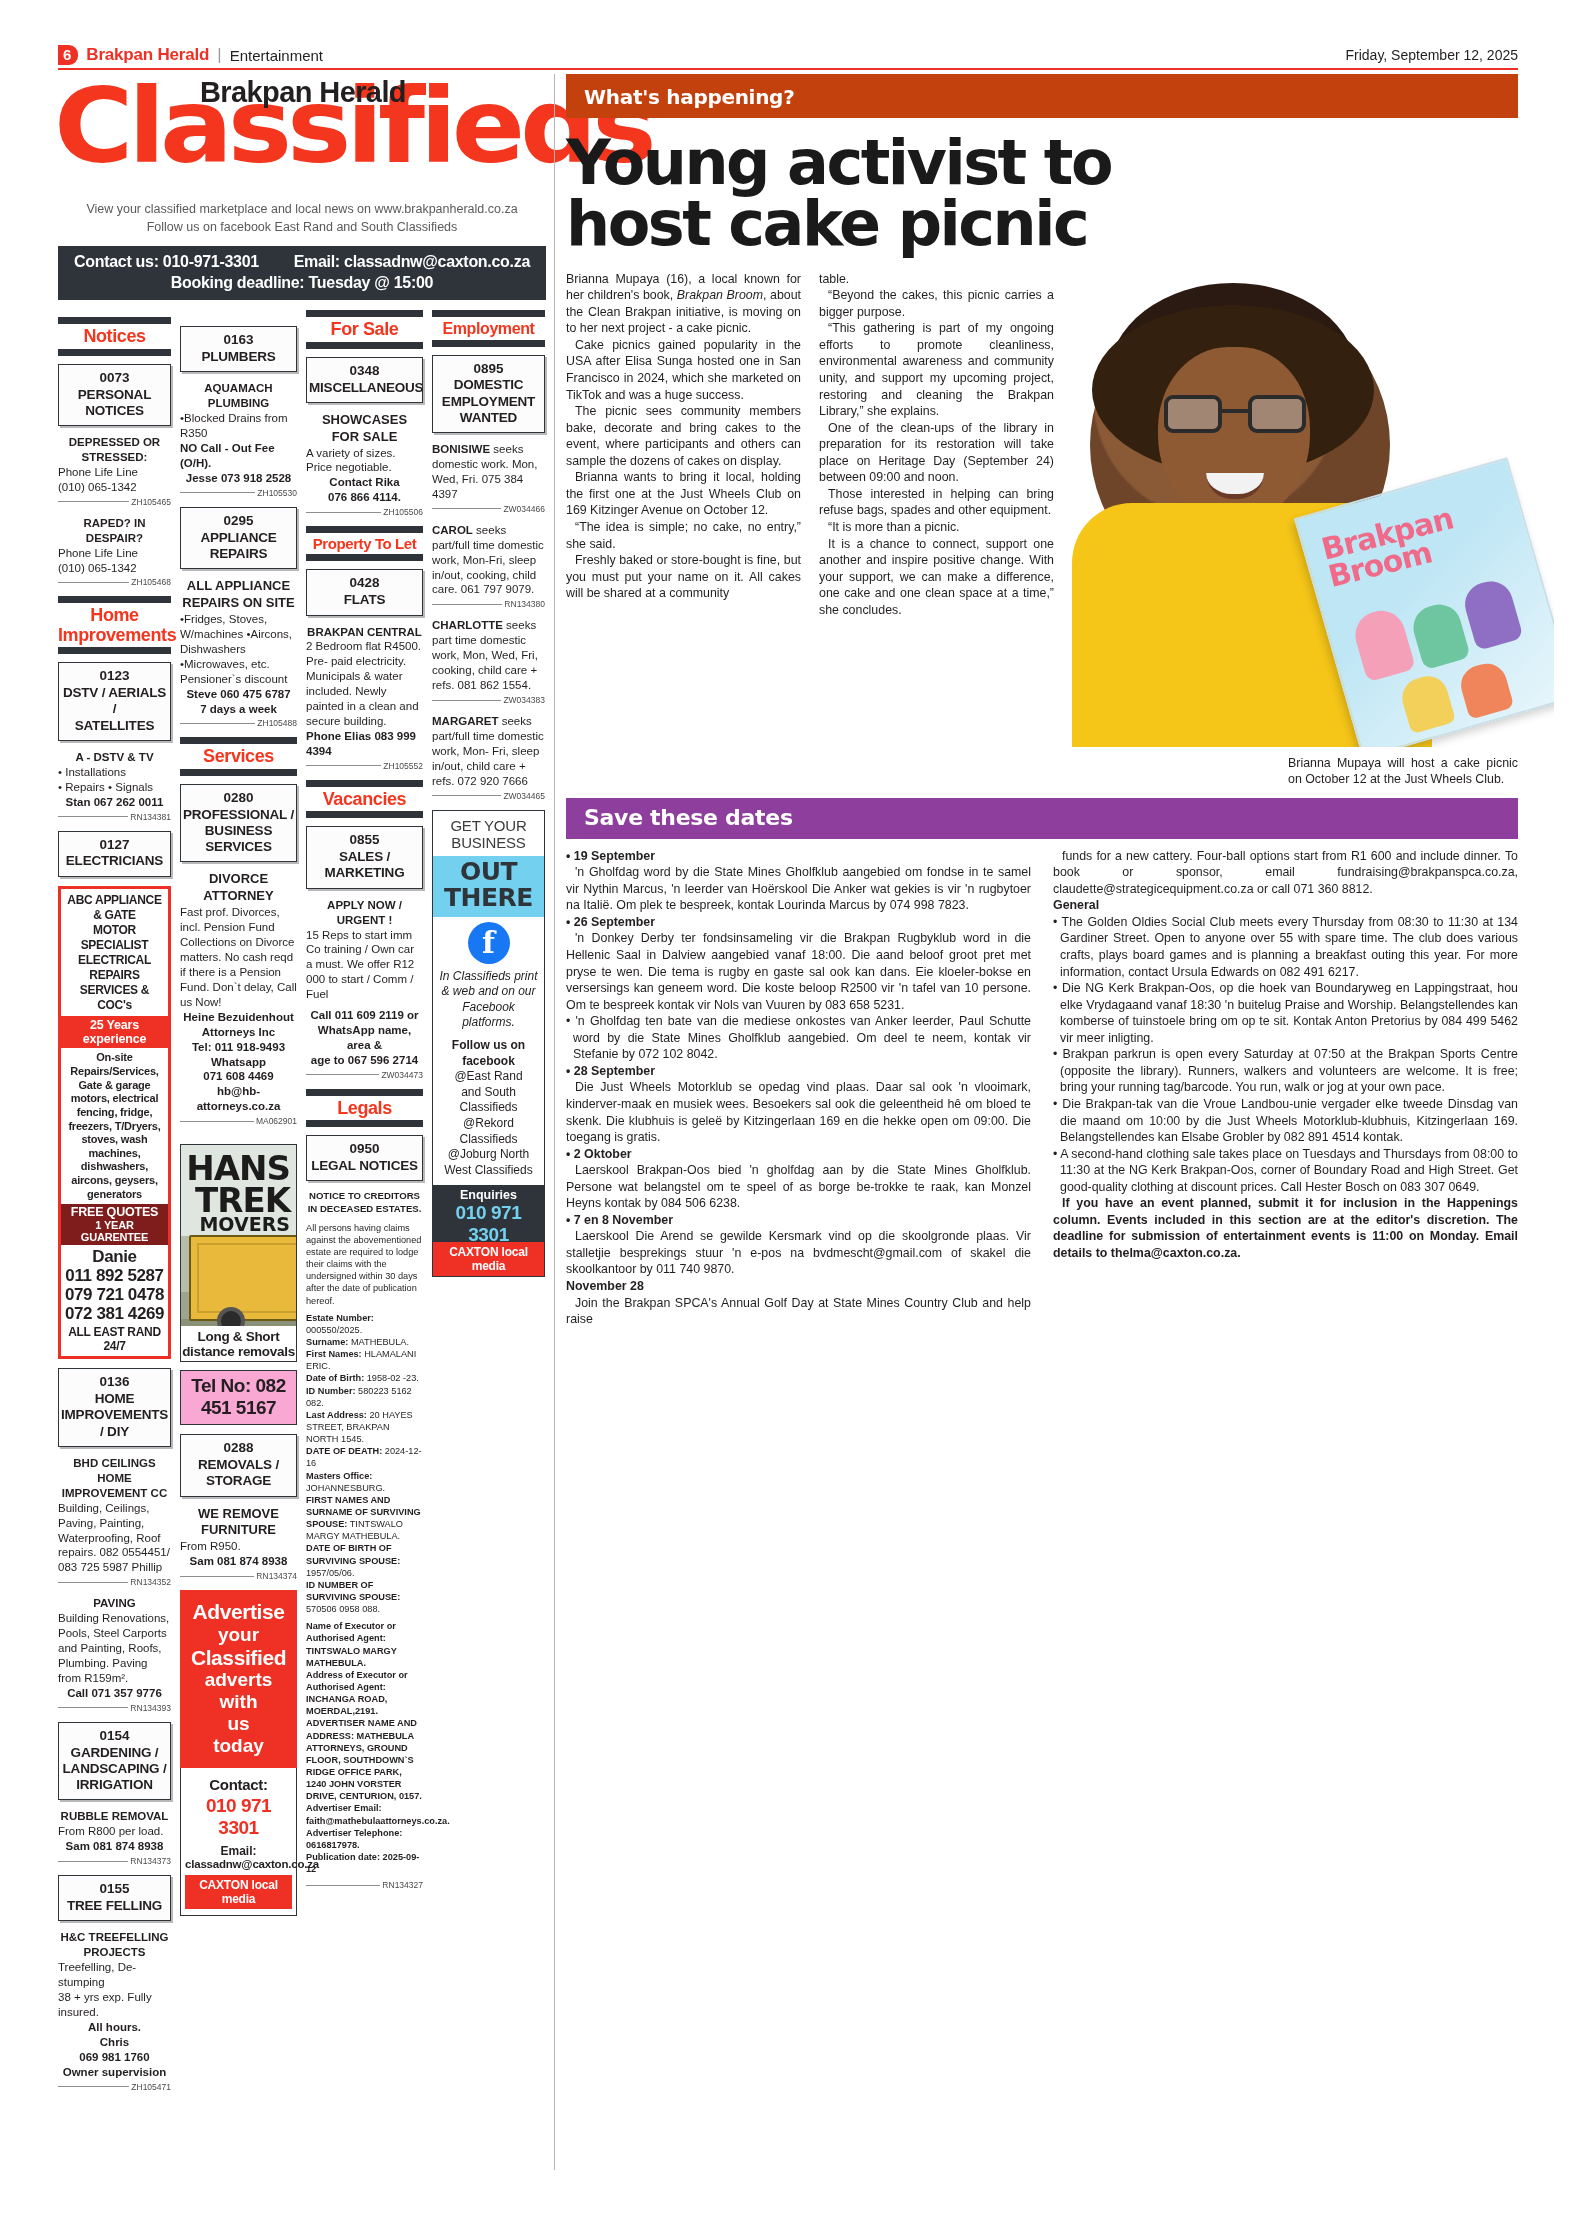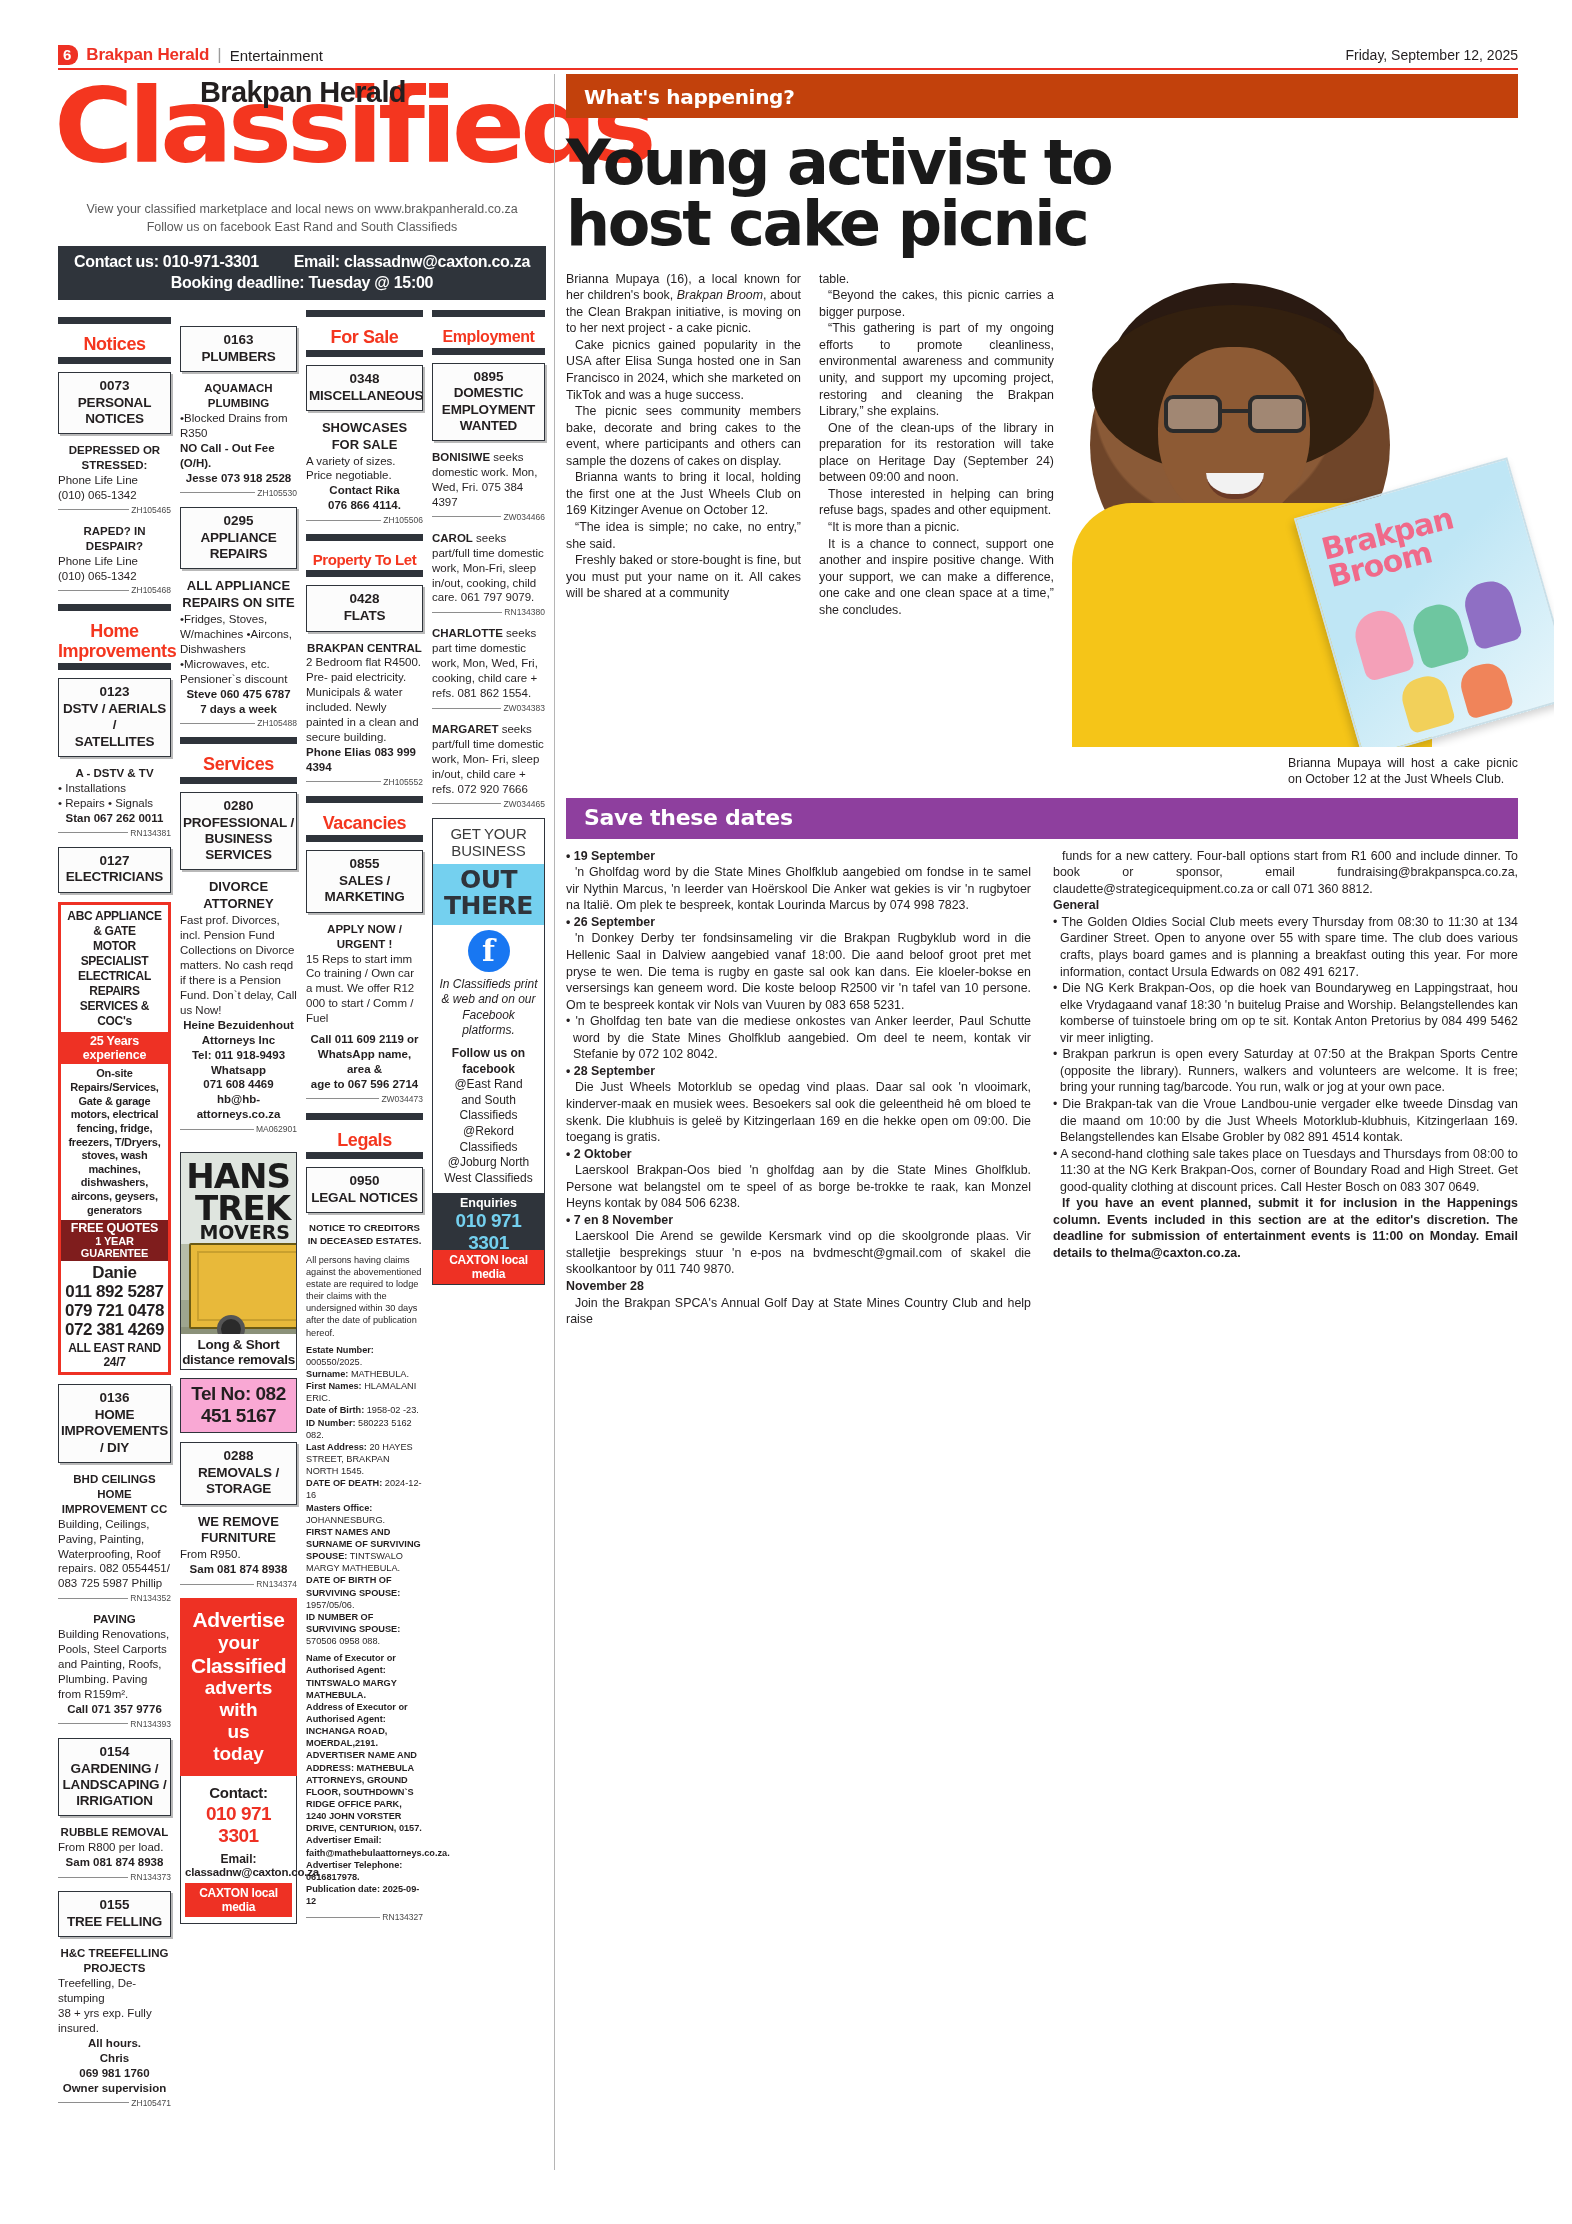--- a/index.html
+++ b/index.html
@@ -40,21 +40,21 @@
   .cb-row2 { text-align:center; font-weight:bold; font-size:16px; margin-top:3px; letter-spacing:-0.3px;}
 
   
   .cols { display:flex; gap:9px; margin-top:10px; }
   .col { width:113px; }
   .col.wide { width:117px; }
 
   
   .sechead { margin:7px 0 8px; }
   .sechead .bar { height:7px; background:#2f343b; }
-  .sechead .txt { text-align:center; color:#f4361f; font-weight:bold; font-size:18px; padding:3px 0 2px; line-height:1.08; letter-spacing:-0.4px;margin-top:8px;}
+  .sechead .txt { text-align:center; color:#f4361f; font-weight:bold; font-size:18px; padding:3px 0 2px; line-height:1.08; letter-spacing:-0.4px;}
 
   
   .catbox { border:1.5px solid #2f343b; box-shadow:2px 2px 0 #b9b9b9; text-align:center; padding:5px 2px 6px; margin:8px 0 9px; background:#fcfcfc;}
   .catbox .num { font-weight:bold; font-size:13.5px; line-height:1.25;}
   .catbox .nm { font-weight:bold; font-size:13.5px; line-height:1.2; letter-spacing:-0.2px;}
 
   
   .ad { font-size:11.5px; line-height:1.3; margin-bottom:2px; }
   .ad .t { font-weight:bold; display:block; text-align:center; }
   .ad .c { display:block; text-align:center; font-weight:bold;}

